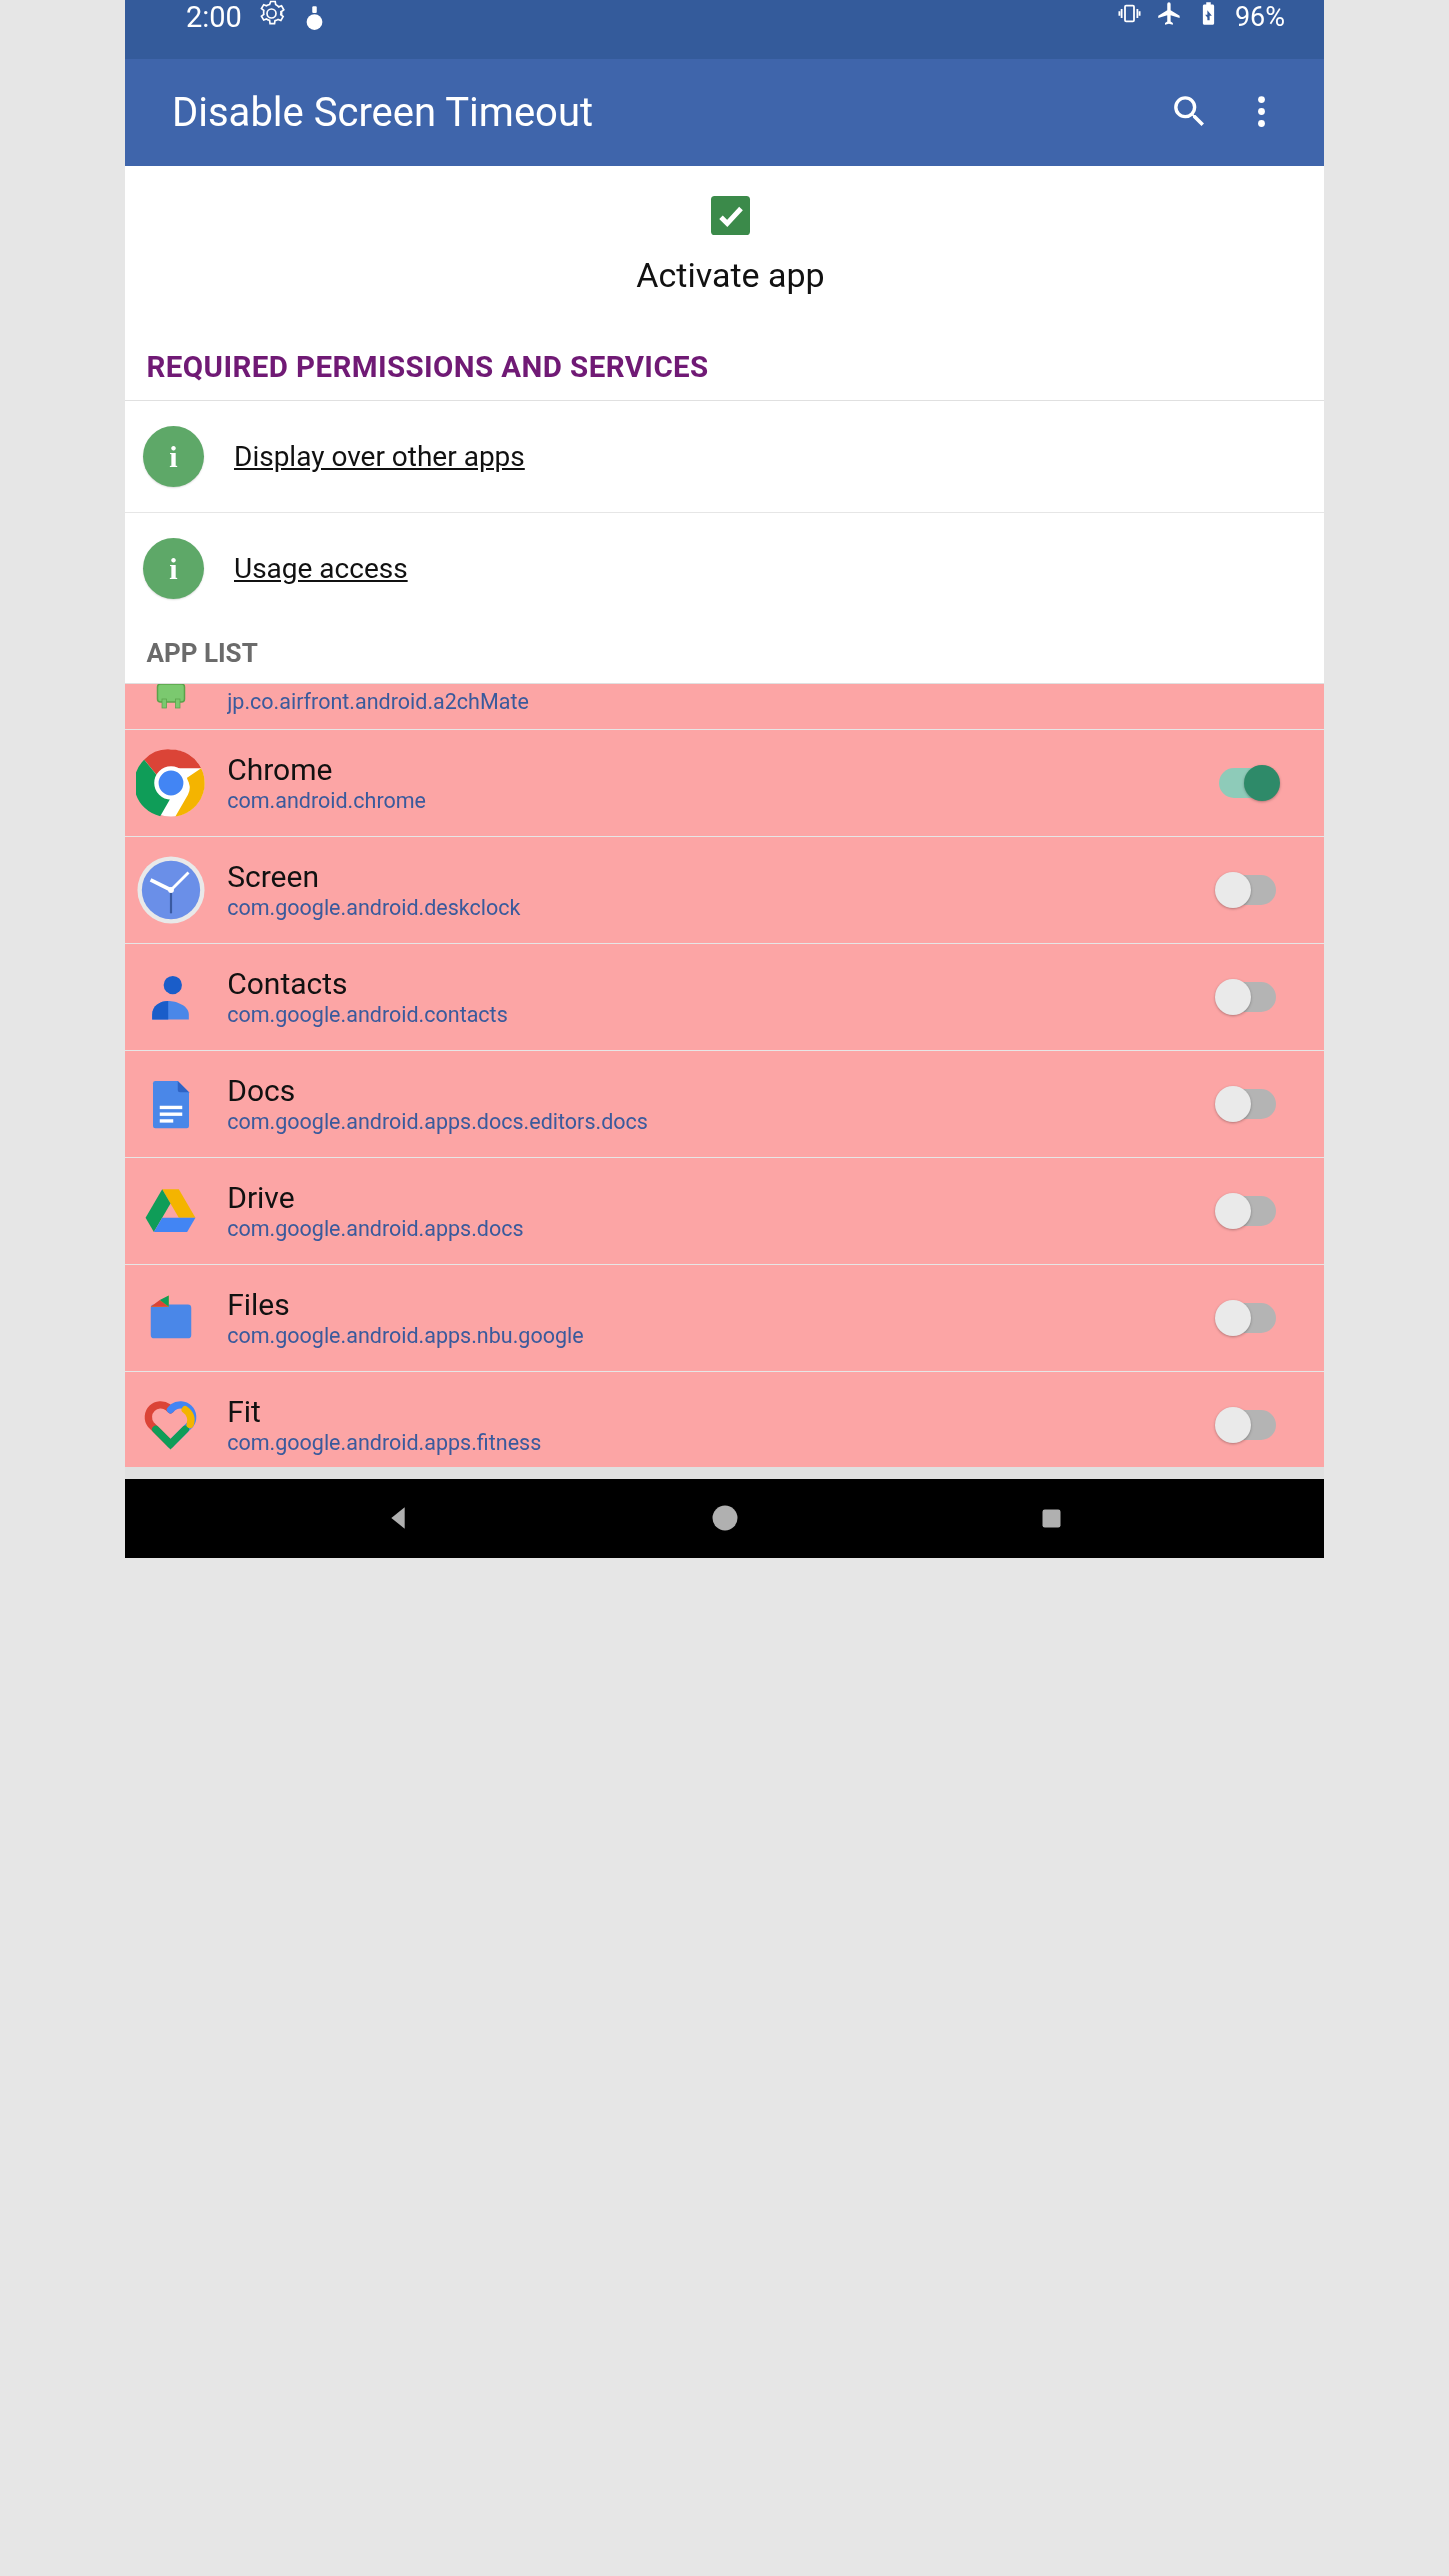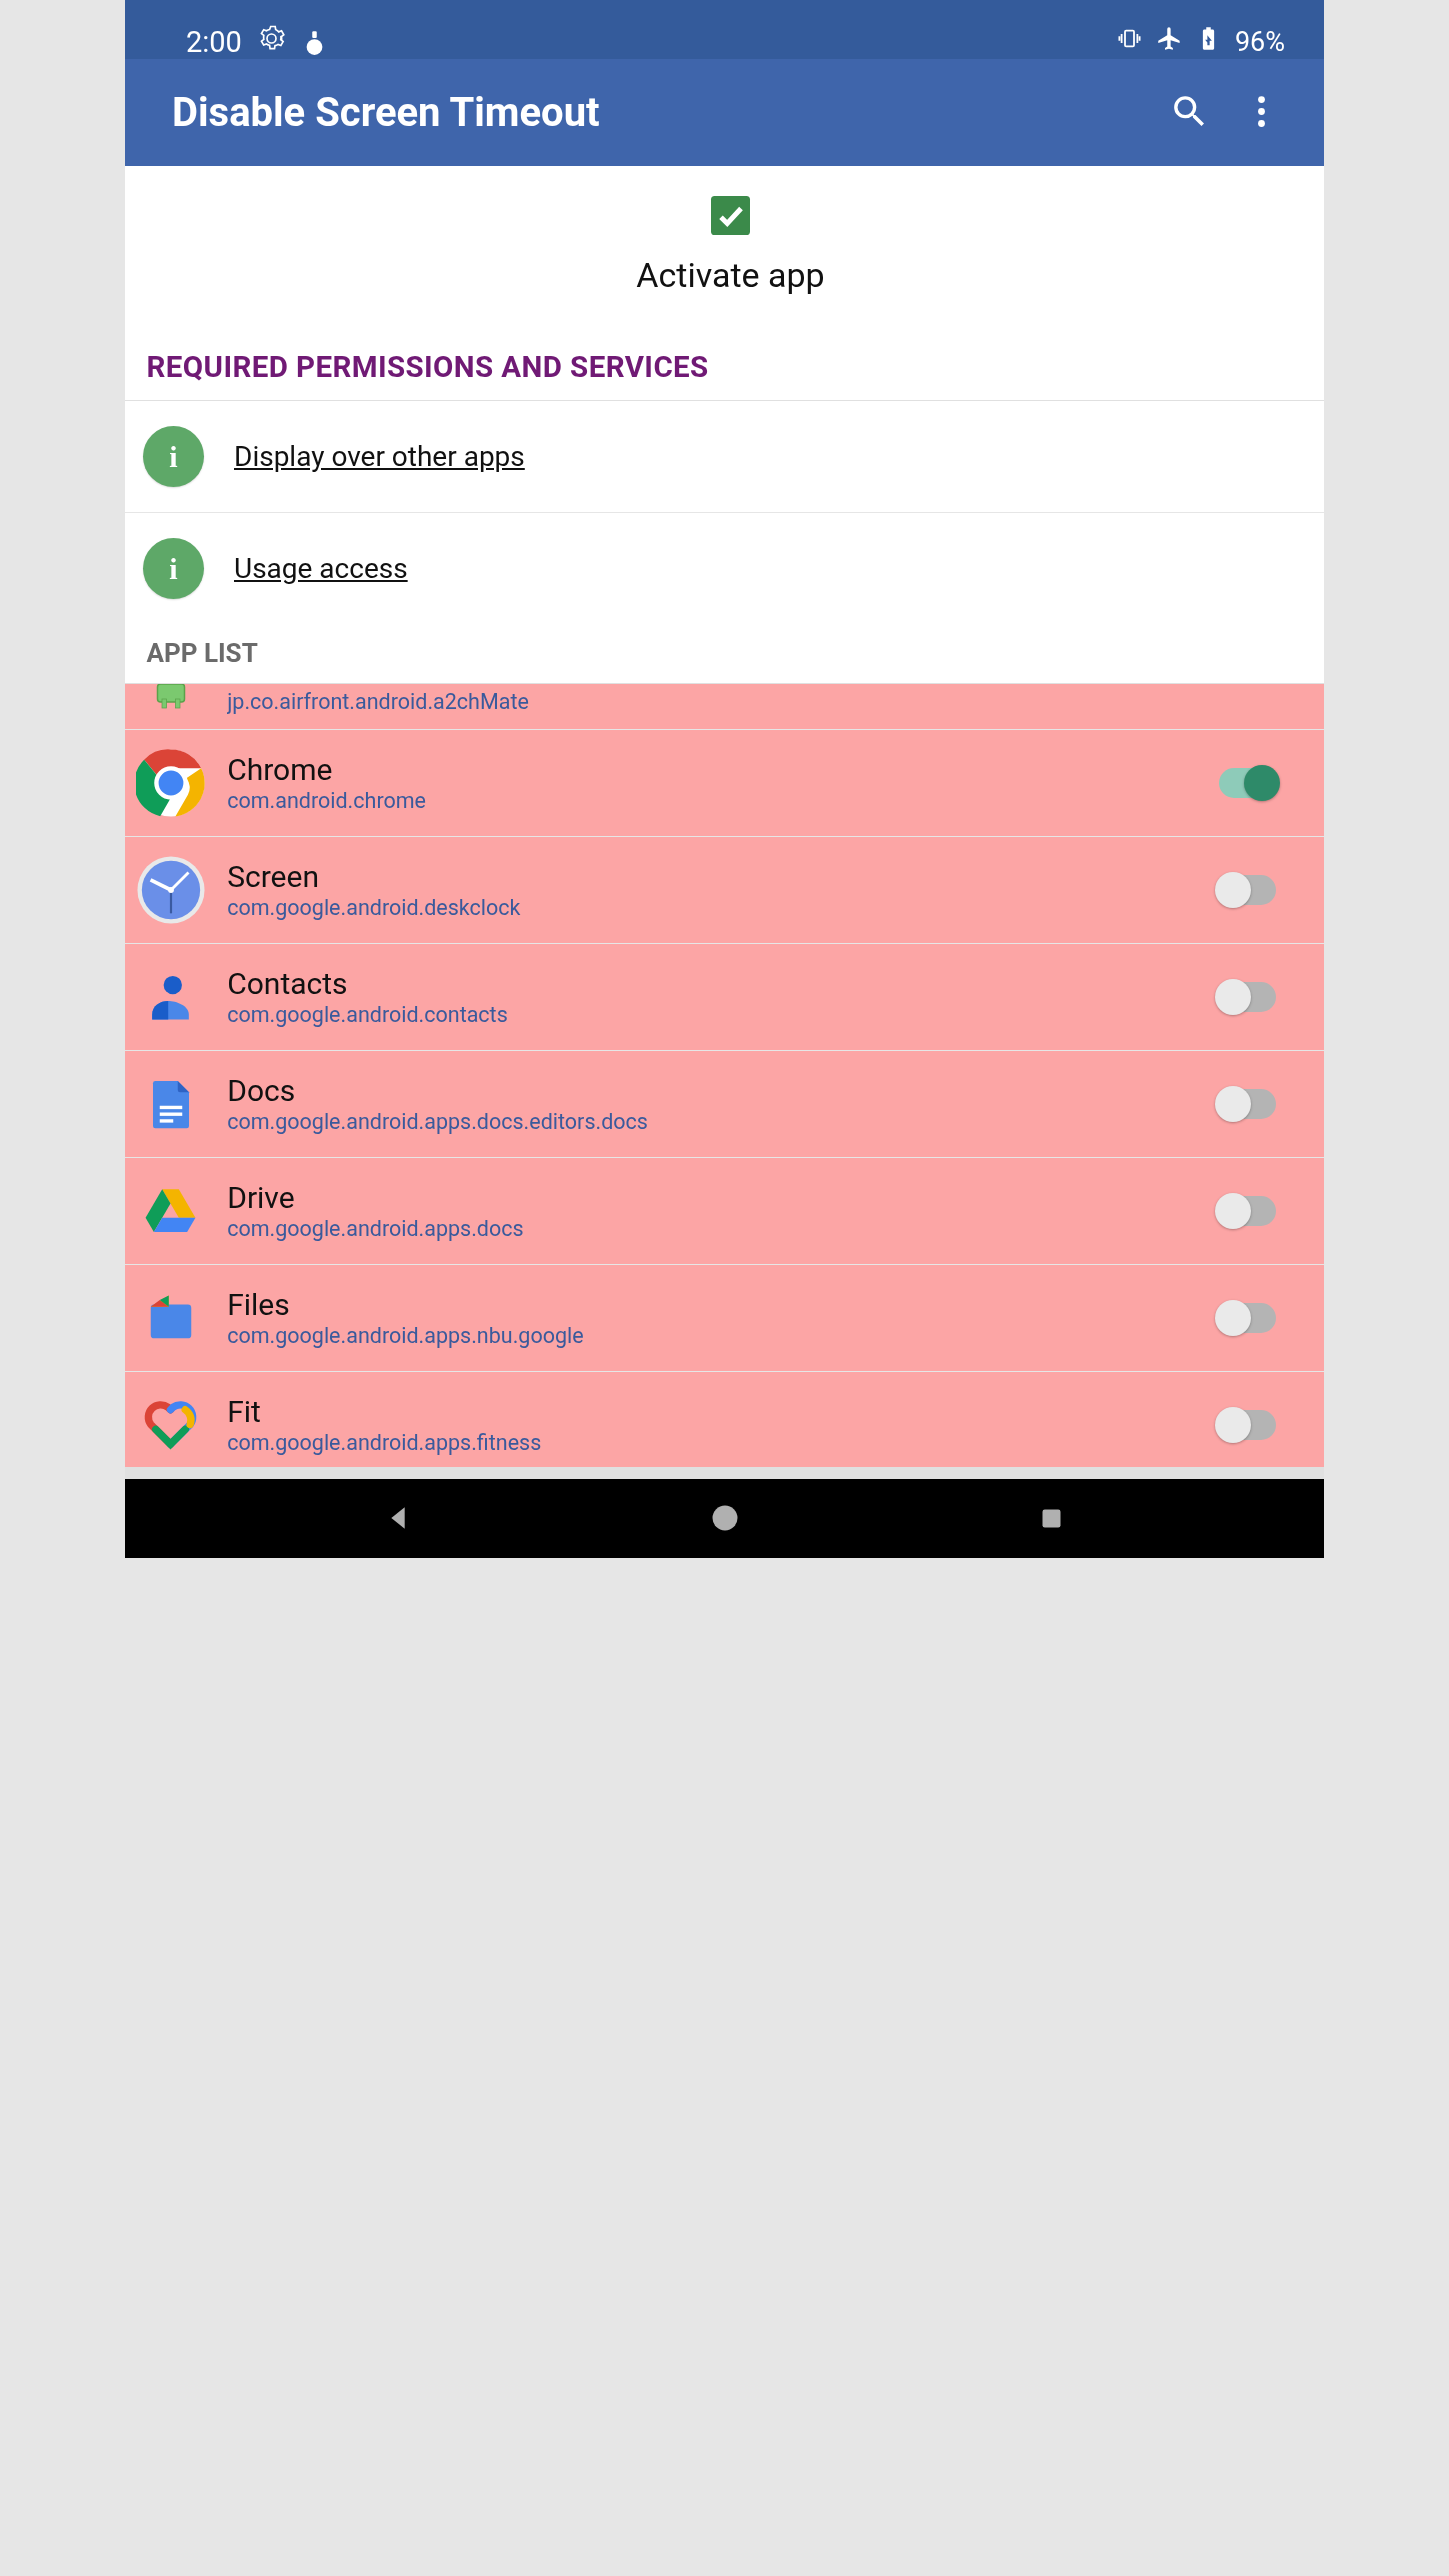--- a/index.html
+++ b/index.html
@@ -12,21 +12,21 @@
   .device {
     width: 1199px;
     background: #fff;
     position: relative;
   }
   
   .status-bar {
     background: #345b9b;
     height: 59px;
     display: flex;
-    align-items: flex-end;
+    align-items: flex-start;
     justify-content: space-between;
     padding: 0 39px 0 61px;
     color: #fff;
     font-size: 29px;
   }
   .status-left { display: flex; align-items: center; gap: 16px; }
   .status-right { display: flex; align-items: center; gap: 12.5px; font-size: 27px; }
   .status-right svg { width: 27px; height: 27px; fill: #fff; }
   .status-left svg { width: 27px; height: 27px; fill: #fff; }
   
@@ -34,21 +34,21 @@
     background: #3f65ab;
     height: 107px;
     display: flex;
     align-items: center;
     color: #fff;
     padding: 0 27px 0 47px;
   }
   .app-bar-title {
     flex: 1;
     font-size: 40px;
-    font-weight: 700;
+    font-weight: 400;
   }
   .app-bar-action {
     width: 72px;
     height: 72px;
     display: flex;
     align-items: center;
     justify-content: center;
     cursor: pointer;
   }
   .app-bar-action svg { width: 41px; height: 41px; fill: #fff; }

